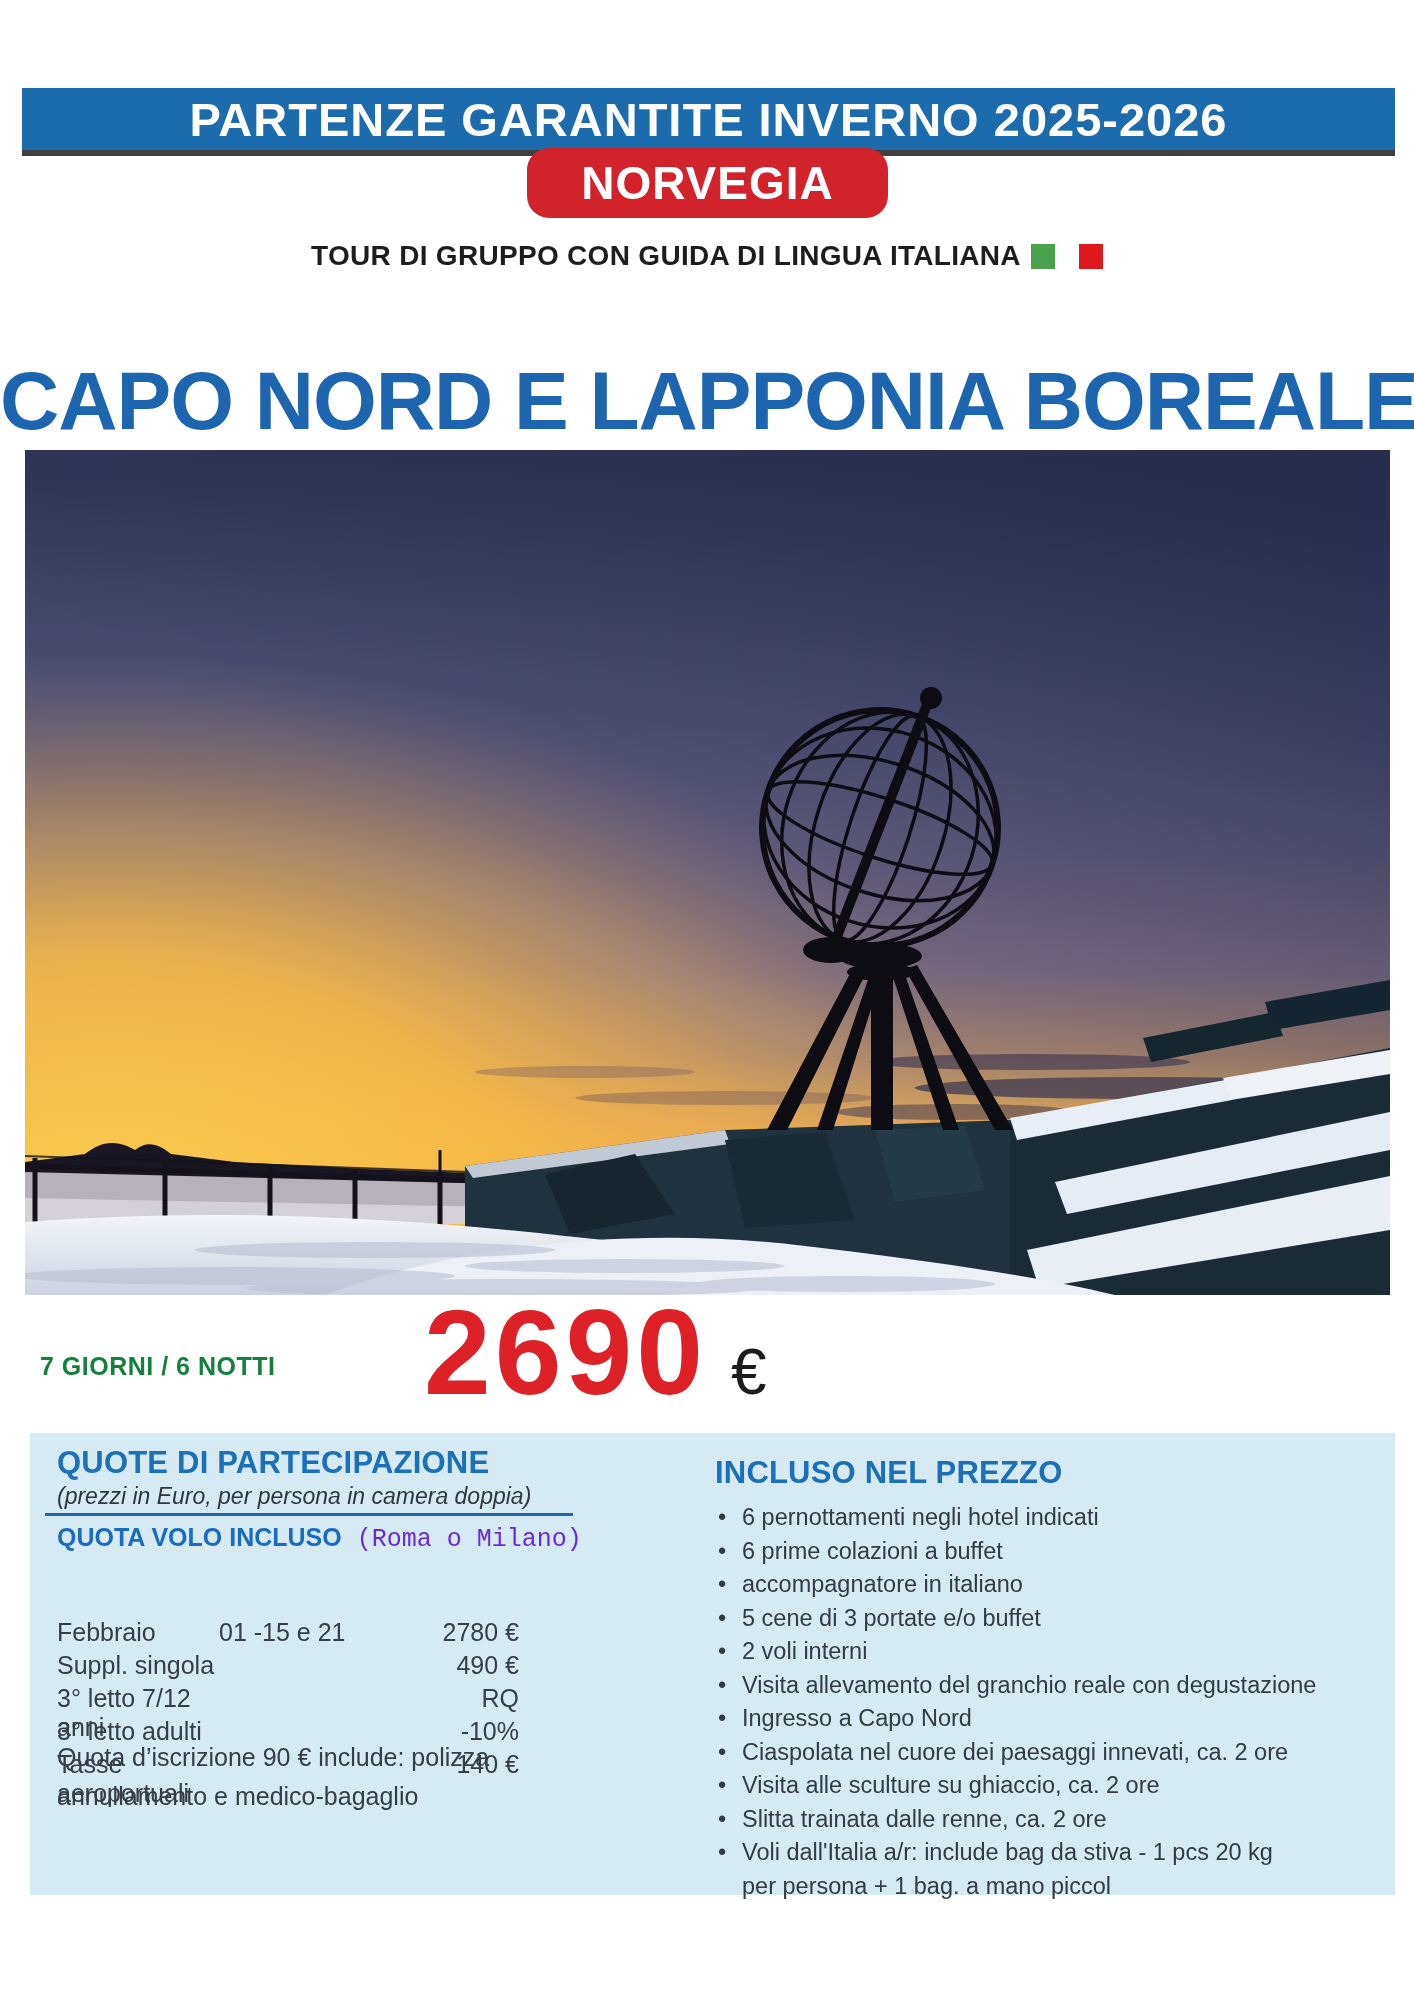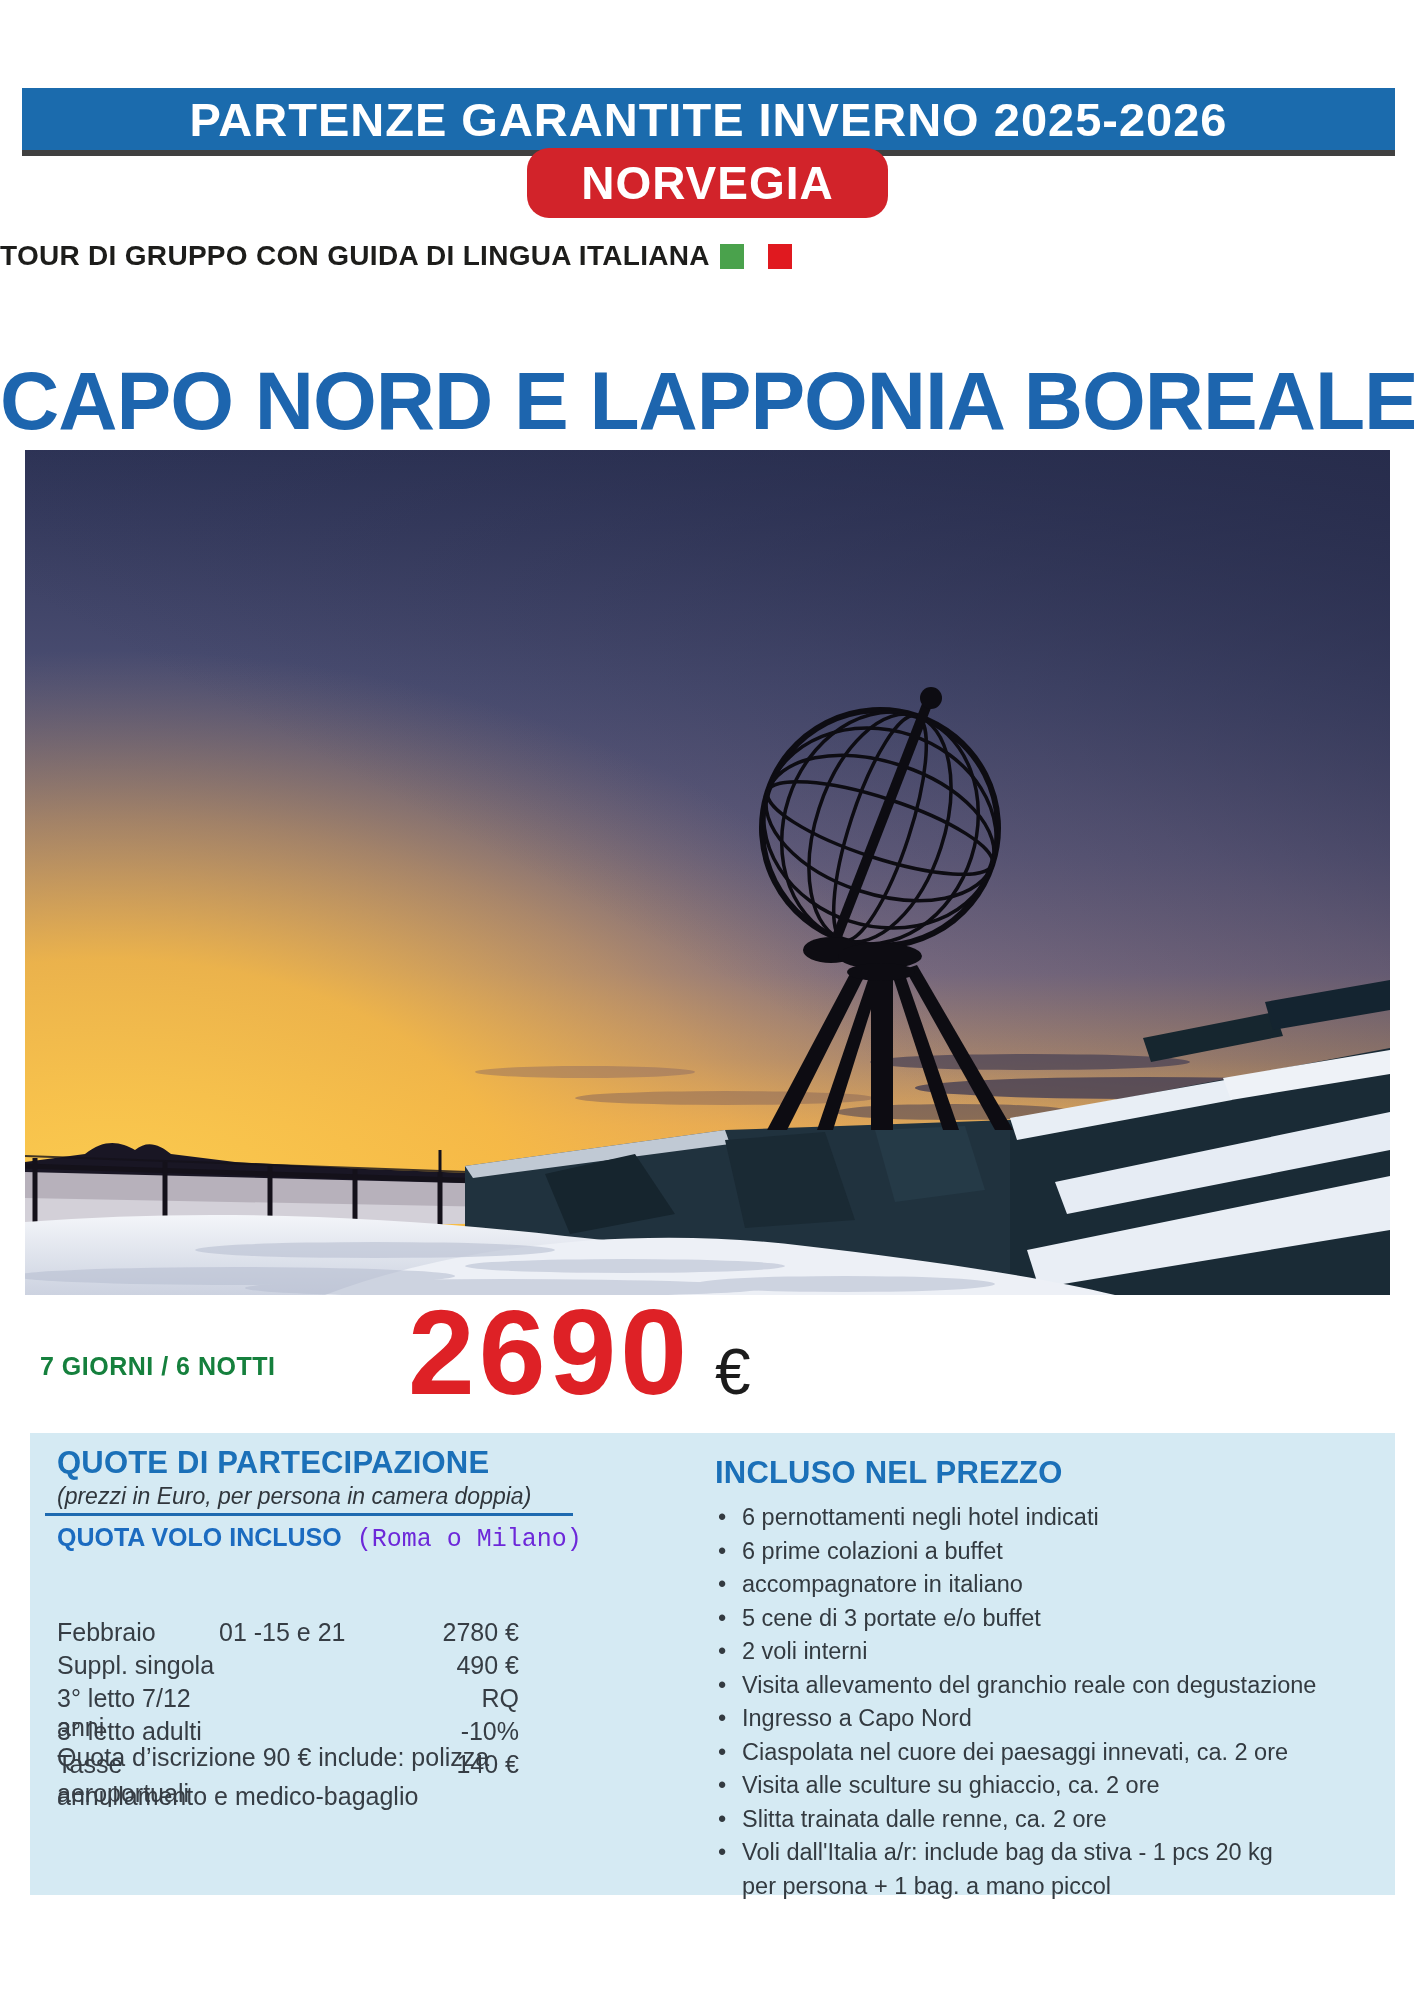--- a/index.html
+++ b/index.html
@@ -6,37 +6,37 @@
   .page{position:relative;width:1414px;height:2000px;background:#ffffff;overflow:hidden;
         font-family:"Liberation Sans",sans-serif;}
   
   .banner{position:absolute;left:22px;top:88px;width:1373px;height:62px;background:#1b6bad;
           border-bottom:6px solid #404040;display:flex;align-items:center;justify-content:center;}
   .banner-text{color:#ffffff;font-weight:bold;font-size:47px;letter-spacing:1px;white-space:nowrap;}
   .badge{position:absolute;left:527px;top:148px;width:361px;height:70px;background:#d2232a;
          border-radius:22px;display:flex;align-items:center;justify-content:center;}
   .badge-text{color:#ffffff;font-weight:bold;font-size:46px;letter-spacing:1px;}
   .tour-line{position:absolute;left:0;top:240px;width:1414px;display:flex;align-items:center;
-             gap:10px;}
+             justify-content:center;gap:10px;}
   .tour-text{color:#1d1d1b;font-weight:bold;font-size:28px;letter-spacing:.3px;white-space:nowrap;}
   .flag{display:flex;height:25px;}
   .flag span{width:24px;height:25px;display:block;}
   .flag .g{background:#4aa24c;} .flag .w{background:#ffffff;} .flag .r{background:#e0191f;}
   
   .main-title{position:absolute;left:0;top:342px;width:1414px;text-align:center;color:#1d65ae;
               font-weight:bold;font-size:82px;letter-spacing:-1px;white-space:nowrap;margin-top:12px;}
   
   .photo{position:absolute;left:25px;top:450px;width:1365px;height:845px;overflow:hidden;}
   .photo svg{display:block;}
   
   .duration{position:absolute;left:40px;top:1352px;color:#15803d;font-weight:bold;font-size:25px;
             letter-spacing:.5px;white-space:nowrap;}
   .price-line{position:absolute;left:402px;top:1283px;display:flex;align-items:baseline;white-space:nowrap;}
   .price-prefix{color:#1c1c1c;font-size:94px;font-weight:400;letter-spacing:-4px;}
-  .price-value{color:#de2126;font-size:120px;font-weight:800;letter-spacing:4px;margin-left:6px;}
+  .price-value{color:#de2126;font-size:120px;font-weight:800;letter-spacing:4px;margin-left:22px;}
   .price-currency{color:#1c1c1c;font-size:64px;margin-left:24px;}
   
   .panel{position:absolute;left:30px;top:1433px;width:1365px;height:462px;background:#d5eaf3;}
   .q-heading{position:absolute;left:27px;top:12px;color:#1b70b8;font-weight:bold;font-size:31px;letter-spacing:.2px;}
   .q-sub{position:absolute;left:27px;top:50px;color:#30363c;font-style:italic;font-size:23px;}
   .q-rule{position:absolute;left:15px;top:80px;width:528px;border-bottom:3px solid #1e6ab0;}
   .q-flight{position:absolute;left:27px;top:90px;font-size:25px;}
   .q-flight .lbl{color:#1b6bc0;font-weight:bold;}
   .q-flight .nt{color:#6d28d9;margin-left:8px;font-family:Liberation Mono, monospace;}
   .q-rows{position:absolute;left:27px;top:137px;width:462px;margin-top:48px;}

